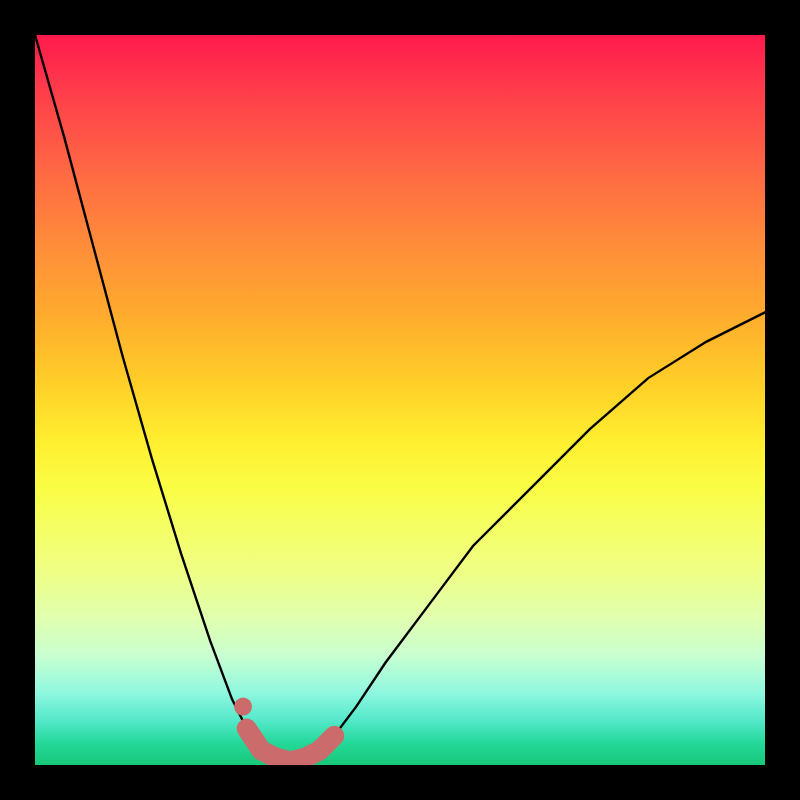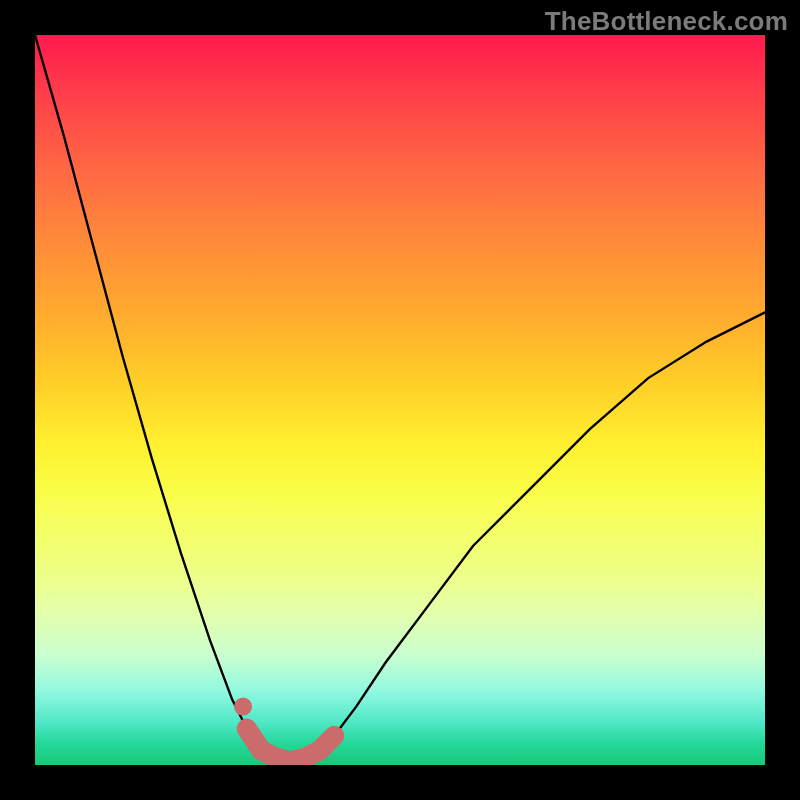--- a/index.html
+++ b/index.html
@@ -51,21 +51,20 @@
     font-weight: 600;
     color: #7b7b7b;
     letter-spacing: 0.2px;
   }
 </style>
 </head>
 <body>
 
 <div class="frame">
 
-  <div class="watermark">TheBottleneck.com</div>
 
   <div class="plot-area">
     <svg class="curve-layer" viewBox="0 0 730 730" preserveAspectRatio="none">
       <path id="main-curve" fill="none" stroke="#000" stroke-width="2.4" stroke-linecap="round" d="M0.00 0.00 L29.20 102.20 L58.40 211.70 L87.60 321.20 L116.80 423.40 L146.00 518.30 L175.20 605.90 L197.10 664.30 L211.70 693.50 L226.30 715.40 L240.90 722.70 L255.50 726.35 L270.10 722.70 L284.70 715.40 L299.30 700.80 L321.20 671.60 L350.40 627.80 L394.20 569.40 L438.00 511.00 L496.40 452.60 L554.80 394.20 L613.20 343.10 L671.60 306.60 L730.00 277.40"></path>
       <path id="marker-curve" fill="none" stroke="#cc6b6b" stroke-width="20" stroke-linecap="round" stroke-linejoin="round" d="M211.70 693.50 L226.30 715.40 L240.90 722.70 L255.50 726.35 L270.10 722.70 L284.70 715.40 L299.30 700.80"></path>
       <circle id="marker-dot" r="9" fill="#cc6b6b" cx="208.05" cy="671.60"></circle>
     </svg>
   </div>
 
 </div>

